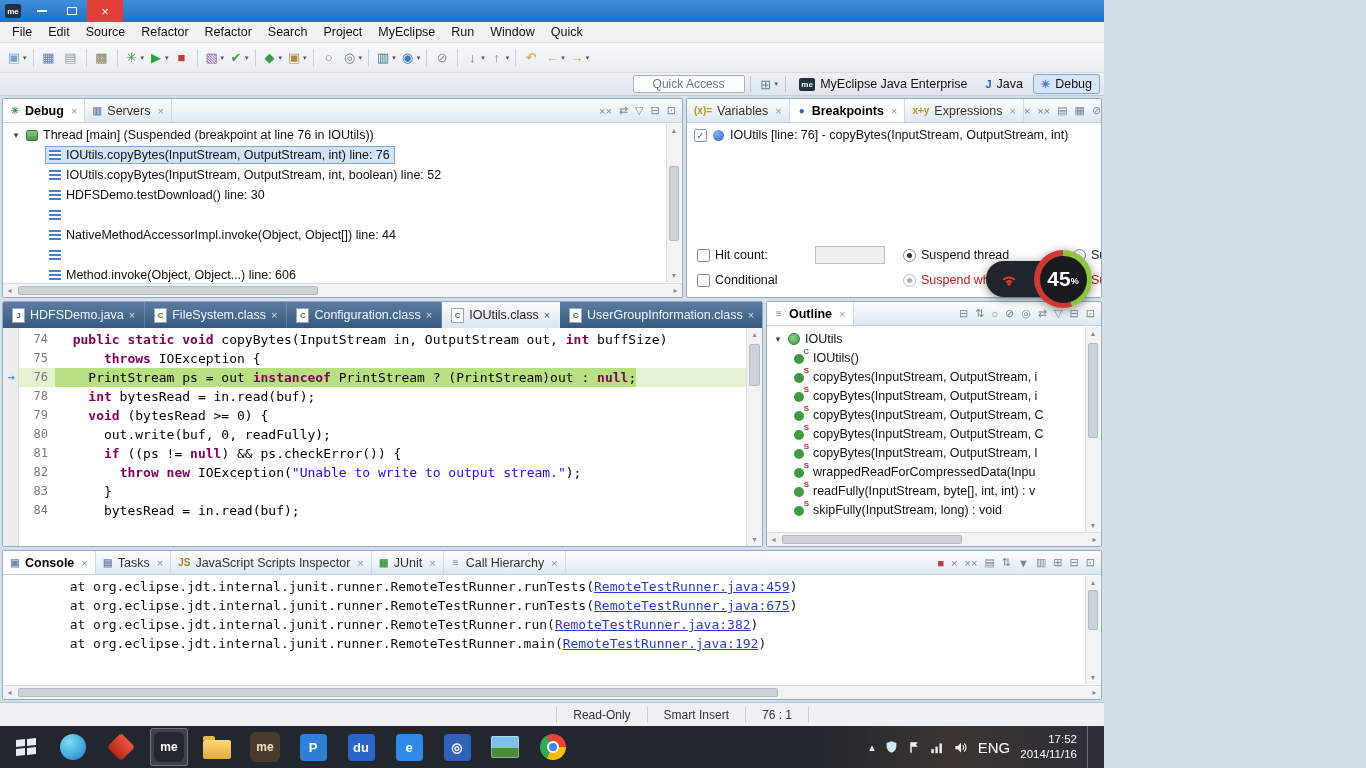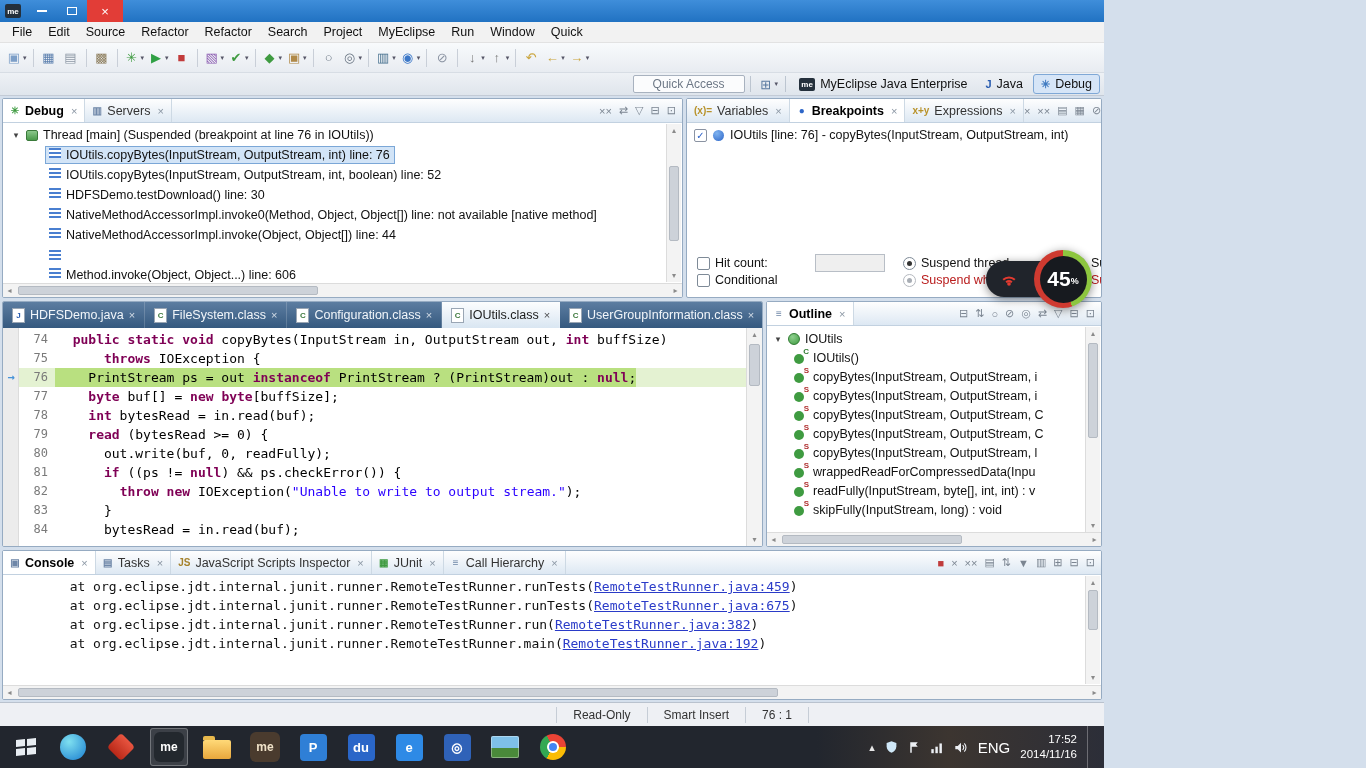--- a/index.html
+++ b/index.html
@@ -59,40 +59,40 @@
   .phead-icons { display:flex; align-items:center; gap:7px; padding-right:6px; }
   .hicon { color:#7b8591; font-size:11px; }
 
   
   .tree { flex:1; overflow:hidden; padding-top:2px; padding-right:16px; }
   .trow { height:20px; display:flex; align-items:center; gap:5px; padding-left:8px; white-space:nowrap; }
   .trow.frame { padding-left:42px; }
   .arrow { font-size:9px; color:#444; width:10px; text-align:center; }
   .thread-ico { width:12px; height:11px; background:linear-gradient(#8cc88c,#4a9a4a); border:1px solid #3a7a3a; border-radius:2px; }
   .frame-ico { width:12px; height:10px; background:linear-gradient(to bottom,#4a7fd0 0 2px,#fff 2px 4px,#4a7fd0 4px 6px,#fff 6px 8px,#4a7fd0 8px 10px); }
-  .rowbox { display:flex; align-items:flex-start; gap:5px; padding:1px 4px 1px 3px; border:1px solid transparent; }
+  .rowbox { display:flex; align-items:center; gap:5px; padding:1px 4px 1px 3px; border:1px solid transparent; }
   .trow.selected .rowbox { background:#d2e4f7; border-color:#7ba7d7; }
 
   
   .vscroll { position:absolute; right:1px; top:25px; bottom:15px; width:15px; background:#f3f3f3; border-left:1px solid #dcdcdc; }
   .vscroll .sarrow { position:absolute; left:0; right:0; height:13px; text-align:center; font-size:8px; color:#8a8a8a; line-height:13px; }
   .vscroll .sarrow.up { top:0; } .vscroll .sarrow.down { bottom:0; }
   .vthumb { position:abs; }
   .vscroll .vthumb { position:absolute; left:2px; right:2px; background:#cdd2d9; border:1px solid #b4bac2; border-radius:2px; }
   .hscroll { height:14px; min-height:14px; background:#f3f3f3; border-top:1px solid #dcdcdc; position:relative; }
   .hscroll .harrow { position:absolute; top:0; bottom:0; width:13px; text-align:center; font-size:8px; color:#8a8a8a; line-height:13px; }
   .hscroll .harrow.left { left:0; } .hscroll .harrow.right { right:0; }
   .hthumb { position:absolute; top:2px; bottom:2px; background:#cdd2d9; border:1px solid #b4bac2; border-radius:2px; }
 
   
   .bp-list { flex:1; padding:5px 7px; overflow:hidden; }
   .bp-row { display:flex; align-items:center; gap:6px; white-space:nowrap; }
   .cb { width:13px; height:13px; border:1px solid #8a93a2; background:#fff; border-radius:2px; display:flex; align-items:center; justify-content:center; font-size:10px; color:#2e62c8; }
   .bp-dot { width:11px; height:11px; border-radius:50%; background:radial-gradient(circle at 35% 30%,#7fb3f0,#2d66c8); }
-  .bp-opts { display:grid; grid-template-columns:118px 88px 170px 1fr; row-gap:1px; align-items:center; padding:4px 10px 10px; }
+  .bp-opts { display:grid; grid-template-columns:118px 88px 170px 1fr; row-gap:9px; align-items:center; padding:4px 10px 10px; }
   .opt { display:flex; align-items:center; gap:5px; white-space:nowrap; }
   .opt.dis { color:#b91c1c; }
   .cbx { width:13px; height:13px; border:1px solid #7e8a97; background:#fff; border-radius:2px; }
   .rb { width:13px; height:13px; border:1px solid #7e8a97; border-radius:50%; background:#fff; position:relative; }
   .rb.on::after { content:""; position:absolute; inset:3px; border-radius:50%; background:#333; }
   .rb.dis { border-color:#b5b9bf; }
   .rb.dis.on::after { background:#a8adb4; }
   .input-dis { width:70px; height:18px; background:#efefef; border:1px solid #b8bec6; }
 
   
@@ -368,21 +368,20 @@
             </div>
             <div class="trow frame">
               <span class="rowbox">
                 <span class="frame-ico"></span>
                 <span>HDFSDemo.testDownload() line: 30</span>
               </span>
             </div>
             <div class="trow frame">
               <span class="rowbox">
                 <span class="frame-ico"></span>
-                <span>NativeMethodAccessorImpl.invoke0(Method, Object, Object[]) line: not available [native method]</span>
               </span>
             </div>
             <div class="trow frame">
               <span class="rowbox">
                 <span class="frame-ico"></span>
                 <span>NativeMethodAccessorImpl.invoke(Object, Object[]) line: 44</span>
               </span>
             </div>
             <div class="trow frame">
               <span class="rowbox">
@@ -523,23 +522,22 @@
               </span>
             <span class="ewin">⊟</span>
             <span class="ewin">⊡</span>
           </span>
         </div>
         <div class="ebody">
           <div class="code-area">
               <div class="cline"><span class="annot"></span><span class="lnum">74</span><span class="ctext"><span class="pl">  </span><span class="kw">public static void</span><span class="pl"> copyBytes(InputStream in, OutputStream out, </span><span class="kw">int</span><span class="pl"> buffSize)</span></span></div>
               <div class="cline"><span class="annot"></span><span class="lnum">75</span><span class="ctext"><span class="pl">      </span><span class="kw">throws</span><span class="pl"> IOException {</span></span></div>
               <div class="cline cur"><span class="annot">→</span><span class="lnum">76</span><span class="ctext"><span class="pl">    PrintStream ps = out </span><span class="kw">instanceof</span><span class="pl"> PrintStream ? (PrintStream)out : </span><span class="kw">null</span><span class="pl">;</span></span></div>
-              <div class="cline"><span class="annot"></span><span class="lnum">77</span><span class="ctext"><span class="pl">    </span><span class="kw">byte</span><span class="pl"> buf[] = </span><span class="kw">new</span><span class="pl"> </span><span class="kw">byte</span><span class="pl">[buffSize];</span></span></div>
               <div class="cline"><span class="annot"></span><span class="lnum">78</span><span class="ctext"><span class="pl">    </span><span class="kw">int</span><span class="pl"> bytesRead = in.read(buf);</span></span></div>
-              <div class="cline"><span class="annot"></span><span class="lnum">79</span><span class="ctext"><span class="pl">    </span><span class="kw">read</span><span class="pl"> (bytesRead &gt;= 0) {</span></span></div>
+              <div class="cline"><span class="annot"></span><span class="lnum">79</span><span class="ctext"><span class="pl">    </span><span class="kw">void</span><span class="pl"> (bytesRead &gt;= 0) {</span></span></div>
               <div class="cline"><span class="annot"></span><span class="lnum">80</span><span class="ctext"><span class="pl">      out.write(buf, 0, readFully);</span></span></div>
               <div class="cline"><span class="annot"></span><span class="lnum">81</span><span class="ctext"><span class="pl">      </span><span class="kw">if</span><span class="pl"> ((ps != </span><span class="kw">null</span><span class="pl">) &amp;&amp; ps.checkError()) {</span></span></div>
               <div class="cline"><span class="annot"></span><span class="lnum">82</span><span class="ctext"><span class="pl">        </span><span class="kw">throw</span><span class="pl"> </span><span class="kw">new</span><span class="pl"> IOException(</span><span class="str">"Unable to write to output stream."</span><span class="pl">);</span></span></div>
               <div class="cline"><span class="annot"></span><span class="lnum">83</span><span class="ctext"><span class="pl">      }</span></span></div>
               <div class="cline"><span class="annot"></span><span class="lnum">84</span><span class="ctext"><span class="pl">      bytesRead = in.read(buf);</span></span></div>
             </div>
           <div class="evscroll">
             <span class="sarrow up">▴</span>
             <span class="vthumb" style="top:16px;height:42px"></span>
             <span class="sarrow down">▾</span>

